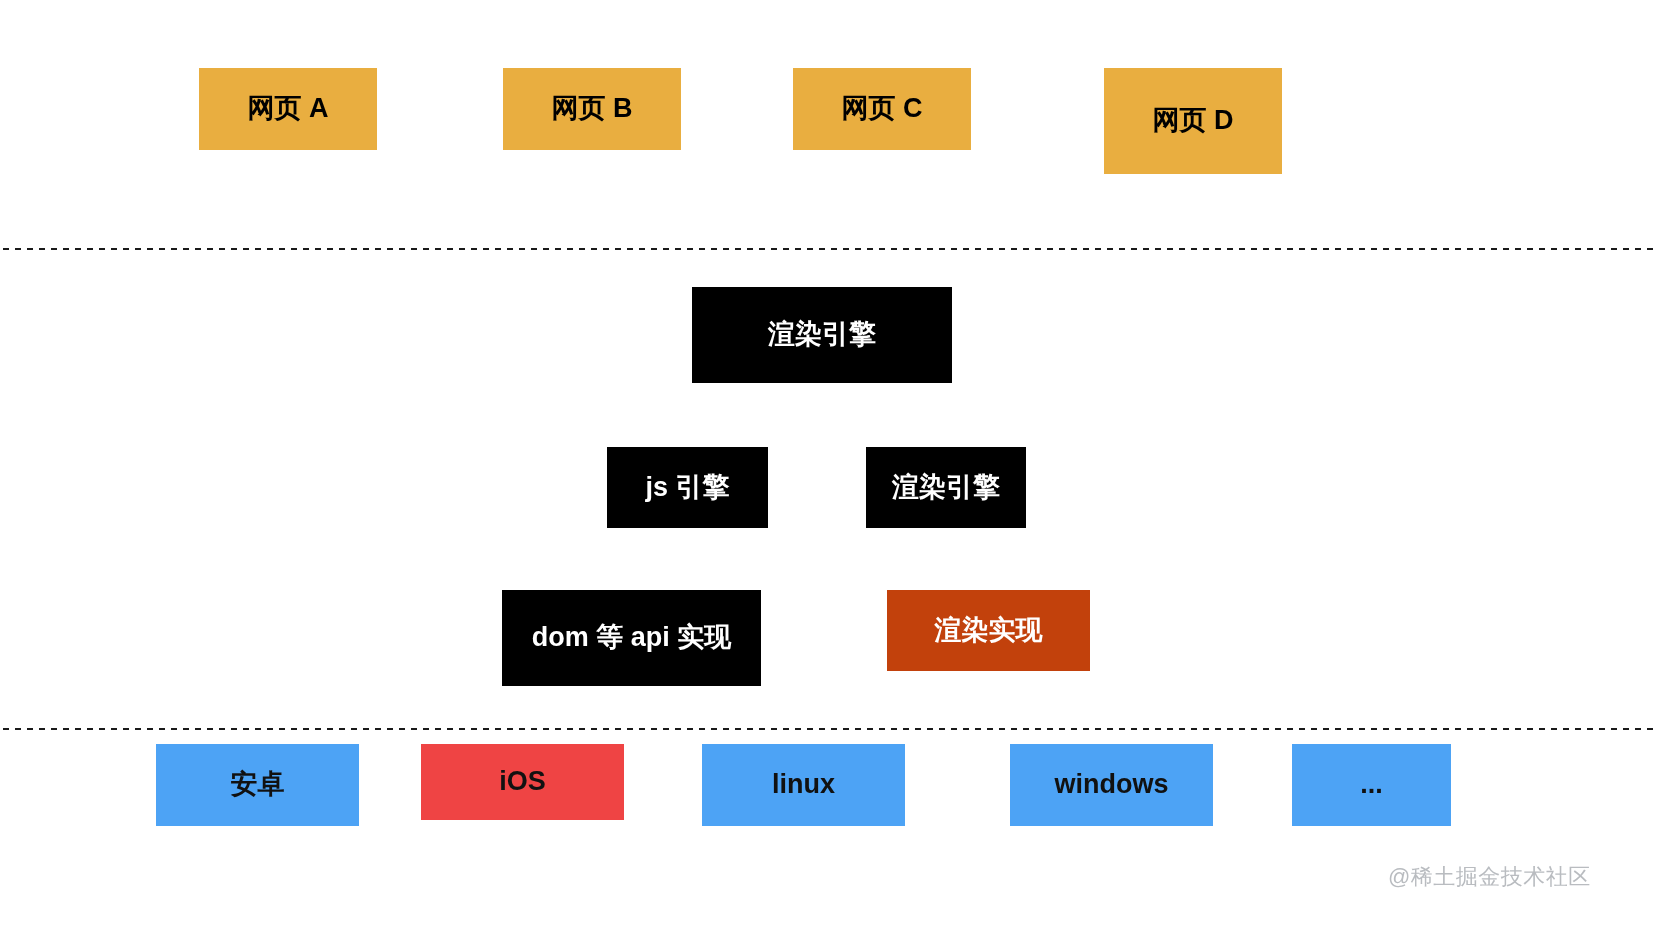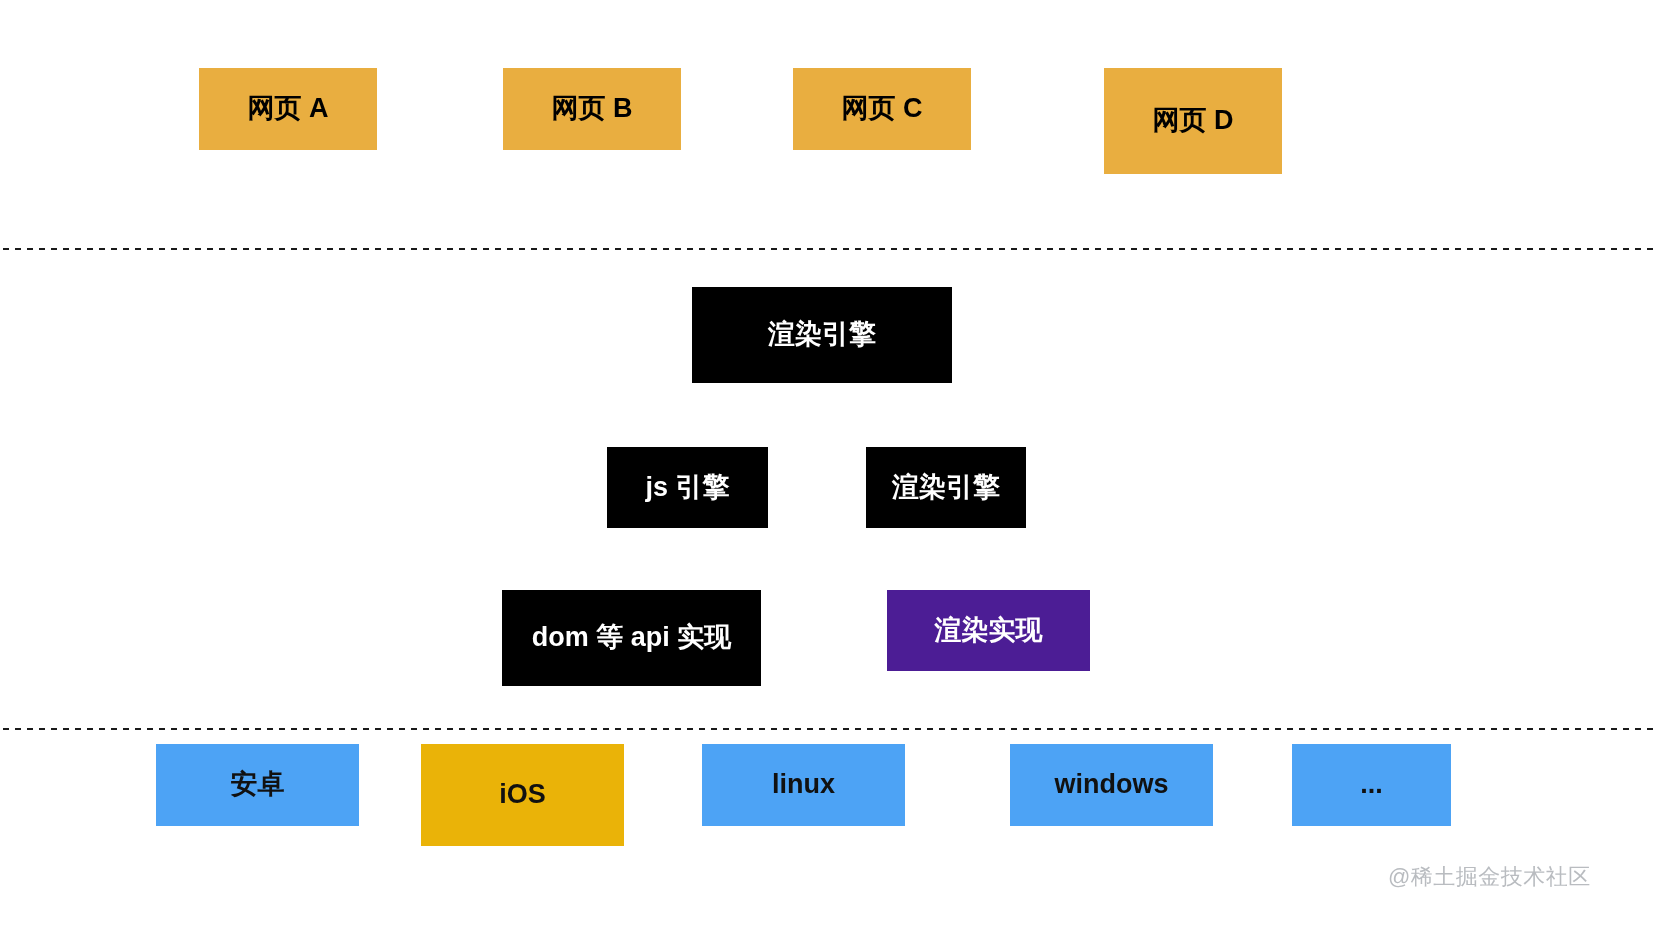--- a/index.html
+++ b/index.html
@@ -98,32 +98,32 @@
     </div>
     <div class="box box-engine" style="left: 607px; top: 447px; width: 161px; height: 81px; background: rgb(0, 0, 0); color: rgb(255, 255, 255);">
       <span>js 引擎</span>
     </div>
     <div class="box box-engine" style="left: 866px; top: 447px; width: 160px; height: 81px; background: rgb(0, 0, 0); color: rgb(255, 255, 255);">
       <span>渲染引擎</span>
     </div>
     <div class="box box-engine" style="left: 502px; top: 590px; width: 259px; height: 96px; background: rgb(0, 0, 0); color: rgb(255, 255, 255);">
       <span>dom 等 api 实现</span>
     </div>
-    <div class="box box-engine" style="left: 887px; top: 590px; width: 203px; height: 81px; background: #4c1d95; color: rgb(255, 255, 255);">
+    <div class="box box-engine" style="left: 887px; top: 590px; width: 203px; height: 81px; background: #c2410c; color: rgb(255, 255, 255);">
       <span>渲染实现</span>
     </div>
   </div>
 
   <div class="divider" style="top: 727px;"></div>
 
   <div>
     <div class="box box-os" style="left: 156px; top: 744px; width: 203px; height: 82px; background: rgb(77, 163, 245);">
       <span>安卓</span>
     </div>
-    <div class="box box-os" style="left: 421px; top: 744px; width: 203px; height: 102px; background: #eab308;">
+    <div class="box box-os" style="left: 421px; top: 744px; width: 203px; height: 76px; background: #ef4444;">
       <span>iOS</span>
     </div>
     <div class="box box-os" style="left: 702px; top: 744px; width: 203px; height: 82px; background: rgb(77, 163, 245);">
       <span>linux</span>
     </div>
     <div class="box box-os" style="left: 1010px; top: 744px; width: 203px; height: 82px; background: rgb(77, 163, 245);">
       <span>windows</span>
     </div>
     <div class="box box-os" style="left: 1292px; top: 744px; width: 159px; height: 82px; background: rgb(77, 163, 245);">
       <span>...</span>

